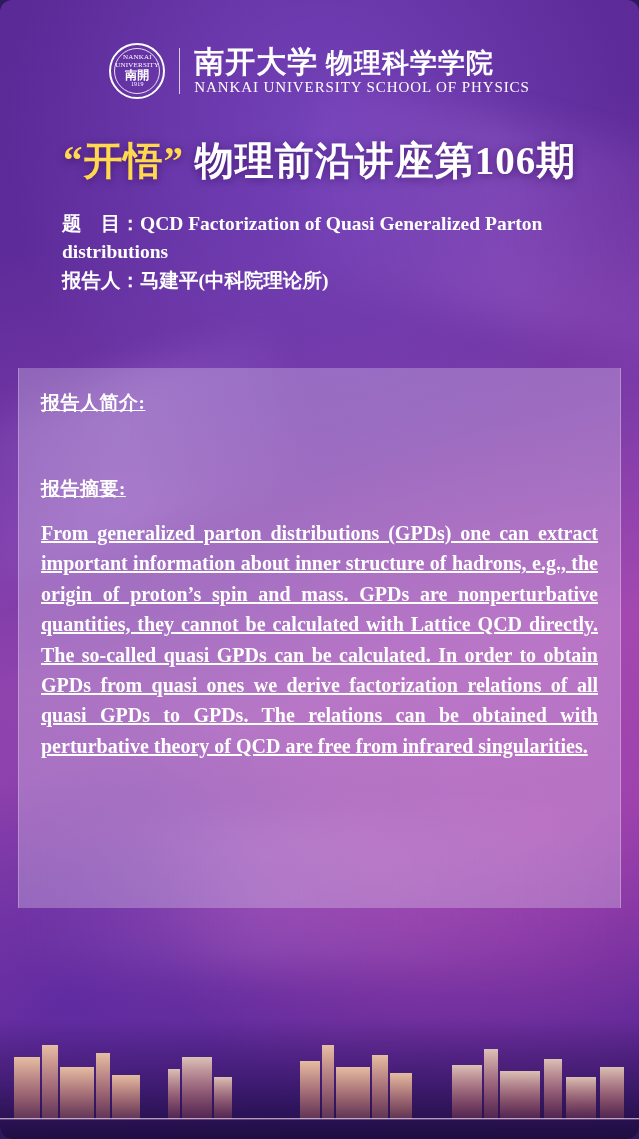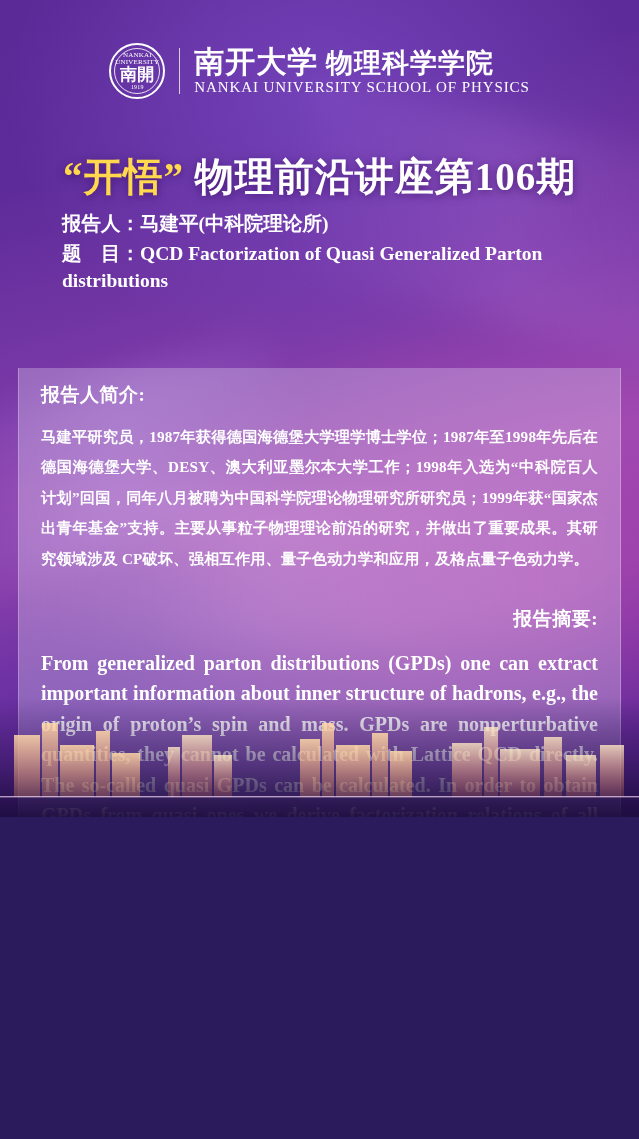--- a/index.html
+++ b/index.html
@@ -6,27 +6,28 @@
     margin: 0;
     padding: 0;
     background: #2b1a5c;
   }
   body {
     font-family: "Liberation Serif", serif;
   }
   .poster {
     position: relative;
     width: 639px;
-    height: 817px;
+    height: 1139px;
     overflow: hidden;
     background:
       radial-gradient(ellipse 70% 45% at 50% 12%, rgba(120,70,190,0.85) 0%, rgba(70,35,130,0.0) 70%),
       radial-gradient(ellipse 90% 50% at 85% 72%, rgba(185,70,180,0.55) 0%, rgba(120,40,130,0.0) 70%),
       radial-gradient(ellipse 80% 40% at 10% 88%, rgba(90,40,160,0.8) 0%, rgba(60,25,110,0.0) 70%),
       linear-gradient(165deg, #5b2a96 0%, #5e2c9a 20%, #7b3aa8 42%, #9c49b0 60%, #8a3fa8 74%, #4e2392 90%, #3c1b78 100%);
+    border-radius: 12px;
   }
   
   .beam {
     position: absolute;
     pointer-events: none;
     filter: blur(18px);
     opacity: .45;
   }
   .beam.b1 {
     left: -60px; top: 380px; width: 360px; height: 160px;
@@ -66,21 +67,21 @@
     width: 44px; height: 44px;
     border-radius: 50%;
     border: 1px solid rgba(255,255,255,.85);
     display: flex; align-items: center; justify-content: center;
     flex-direction: column;
     font-size: 7px;
     line-height: 1.05;
     text-align: center;
     letter-spacing: .2px;
   }
-  .seal .seal-cn { font-size: 17px; font-weight: bold; }
+  .seal .seal-cn { font-size: 12px; font-weight: bold; }
   .seal .seal-yr { font-size: 6px; }
   .divider-v {
     width: 1px; height: 46px;
     background: rgba(255,255,255,.75);
   }
   .wordmark {
     display: flex;
     flex-direction: column;
     justify-content: center;
     color: #ffffff;
@@ -105,21 +106,20 @@
     position: absolute;
     top: 134px;
     left: 0; right: 0;
     text-align: center;
     font-size: 39px;
     font-weight: bold;
     color: #ffffff;
     letter-spacing: 1px;
     white-space: nowrap;
     text-shadow: 0 2px 8px rgba(40,0,80,.55);
-    margin-top: 16px;
   }
   .main-title .kw { color: #ffd84d; }
 
   
   .info {
     position: absolute;
     top: 210px;
     left: 62px;
     right: 40px;
     color: #ffffff;
@@ -137,37 +137,38 @@
     left: 18px;
     top: 368px;
     width: 603px;
     height: 540px;
     background: rgba(236,224,250,0.30);
     border-left: 1px solid rgba(255,255,255,0.25);
     border-right: 1px solid rgba(255,255,255,0.25);
     box-sizing: border-box;
   }
   .card-pad {
-    padding: 10px 22px 0 22px;
-    color: #ffffff;
+    padding: 18px 22px 0 22px;
+    color: #ffffff;
+    text-decoration: underline;
   }
   .sec-head {
     font-size: 19px;
     font-weight: bold;
     margin: 4px 0 14px 0;
     letter-spacing: .5px;
   }
   .bio {
     font-size: 15.2px;
     line-height: 2.0;
     font-weight: bold;
     text-align: justify;
     letter-spacing: .2px;
   }
-  .sec-head.second { margin-top: 32px; margin-bottom: 16px; text-align: right; }
+  .sec-head.second { margin-top: 60px; margin-bottom: 16px; }
   .abstract {
     font-size: 20px;
     line-height: 1.52;
     font-weight: bold;
     text-align: justify;
     text-justify: inter-word;
   }
 
   
   .skyline {
@@ -207,31 +208,30 @@
       <div class="en">NANKAI UNIVERSITY SCHOOL OF PHYSICS</div>
     </div>
   </div>
 
   <div class="main-title">
     <span class="kw">“开悟”</span><span> 物理前沿讲座第106期</span>
   </div>
 
   <div class="info">
     <div class="row">
+      <span class="lbl">题　目：</span><span class="en">QCD Factorization of Quasi Generalized Parton distributions</span>
+    </div>
+    <div class="row">
       <span class="lbl">报告人：</span><span>马建平(中科院理论所)</span>
-    </div>
-    <div class="row">
-      <span class="lbl">题　目：</span><span class="en">QCD Factorization of Quasi Generalized Parton distributions</span>
     </div>
   </div>
 
   <div class="card">
     <div class="card-pad">
       <div class="sec-head">报告人简介:</div>
-      <div class="bio">马建平研究员，1987年获得德国海德堡大学理学博士学位；1987年至1998年先后在德国海德堡大学、DESY、澳大利亚墨尔本大学工作；1998年入选为“中科院百人计划”回国，同年八月被聘为中国科学院理论物理研究所研究员；1999年获“国家杰出青年基金”支持。主要从事粒子物理理论前沿的研究，并做出了重要成果。其研究领域涉及 CP破坏、强相互作用、量子色动力学和应用，及格点量子色动力学。</div>
       <div class="sec-head second">报告摘要:</div>
       <div class="abstract">From generalized parton distributions (GPDs) one can extract important information about inner structure of hadrons, e.g., the origin of proton’s spin and mass. GPDs are nonperturbative quantities, they cannot be calculated with Lattice QCD directly. The so-called quasi GPDs can be calculated. In order to obtain GPDs from quasi ones we derive factorization relations of all quasi GPDs to GPDs. The relations can be obtained with perturbative theory of QCD are free from infrared singularities.</div>
     </div>
   </div>
 
   <div class="skyline">
     <div class="ground-glow"></div>
     <svg width="639" height="190" viewBox="0 0 639 190" style="position:absolute;left:0;bottom:0;">
       <defs>
         <linearGradient id="bg1" x1="0" y1="0" x2="0" y2="1">

